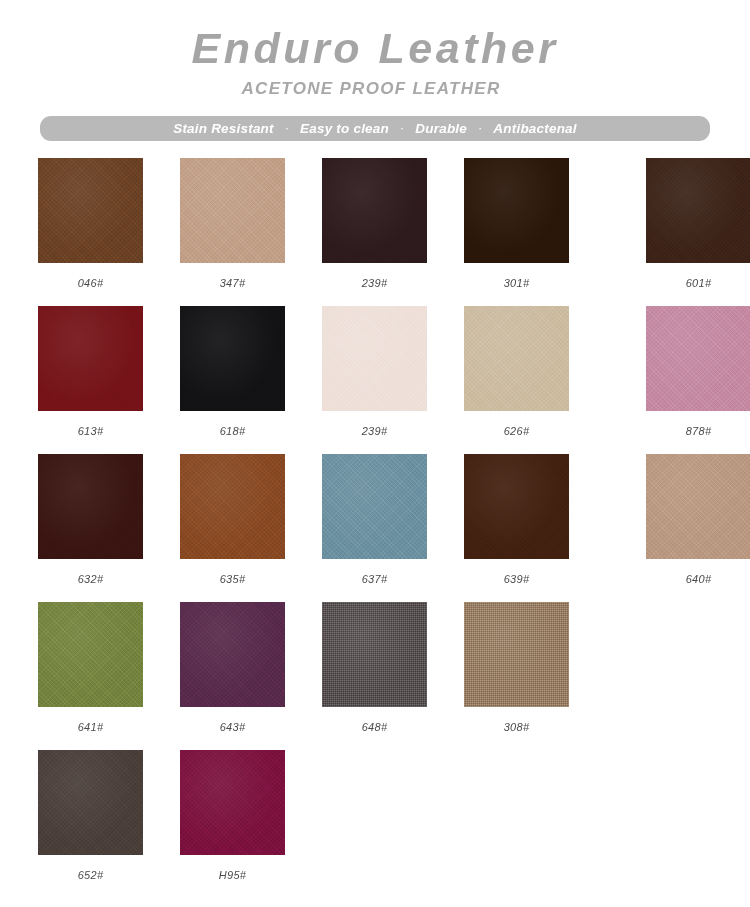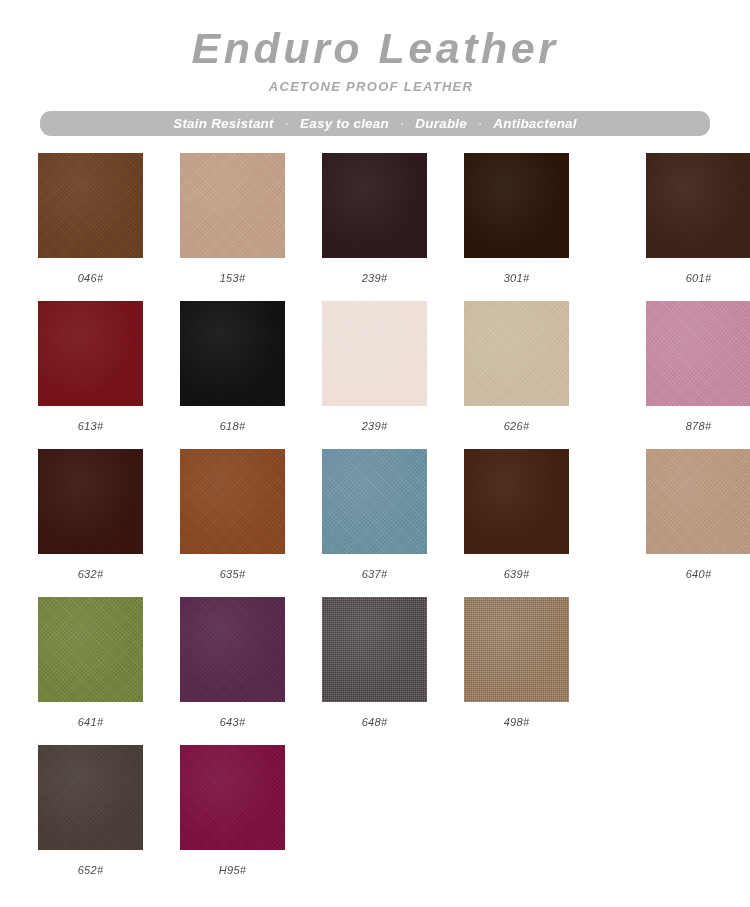--- a/index.html
+++ b/index.html
@@ -36,21 +36,21 @@
     letter-spacing: 3.5px;
     color: #a5a5a5;
     line-height: 1.05;
     margin: 0;
     padding: 0;
   }
   .brand-sub {
     font-family: "Liberation Sans", sans-serif;
     font-style: italic;
     font-weight: 700;
-    font-size: 13px;
+    font-size: 17px;
     letter-spacing: 1.3px;
     color: #a8a8a8;
     margin: 8px 8px 0 0;
   }
 
   
   .banner {
     margin: 17px auto 0 auto;
     width: 670px;
     height: 25px;
@@ -196,21 +196,21 @@
             <div class="grain"></div>
             <div class="sheen"></div>
           </div>
           <div class="swatch-label">046#</div>
         </div>
         <div class="cell">
           <div class="swatch tex-pebble" style="background-color: rgb(195, 161, 137);">
             <div class="grain"></div>
             <div class="sheen"></div>
           </div>
-          <div class="swatch-label">153#</div>
+          <div class="swatch-label">347#</div>
         </div>
         <div class="cell">
           <div class="swatch tex-smooth" style="background-color: rgb(45, 26, 28);">
             <div class="grain"></div>
             <div class="sheen"></div>
           </div>
           <div class="swatch-label">239#</div>
         </div>
         <div class="cell">
           <div class="swatch tex-smooth" style="background-color: rgb(42, 22, 9);">
@@ -321,21 +321,21 @@
             <div class="grain"></div>
             <div class="sheen"></div>
           </div>
           <div class="swatch-label">648#</div>
         </div>
         <div class="cell">
           <div class="swatch tex-woven" style="background-color: rgb(156, 125, 93);">
             <div class="grain"></div>
             <div class="sheen"></div>
           </div>
-          <div class="swatch-label">498#</div>
+          <div class="swatch-label">308#</div>
         </div>
       </div>
       <div class="grid-row">
         <div class="cell">
           <div class="swatch tex-pebble" style="background-color: rgb(75, 63, 58);">
             <div class="grain"></div>
             <div class="sheen"></div>
           </div>
           <div class="swatch-label">652#</div>
         </div>

